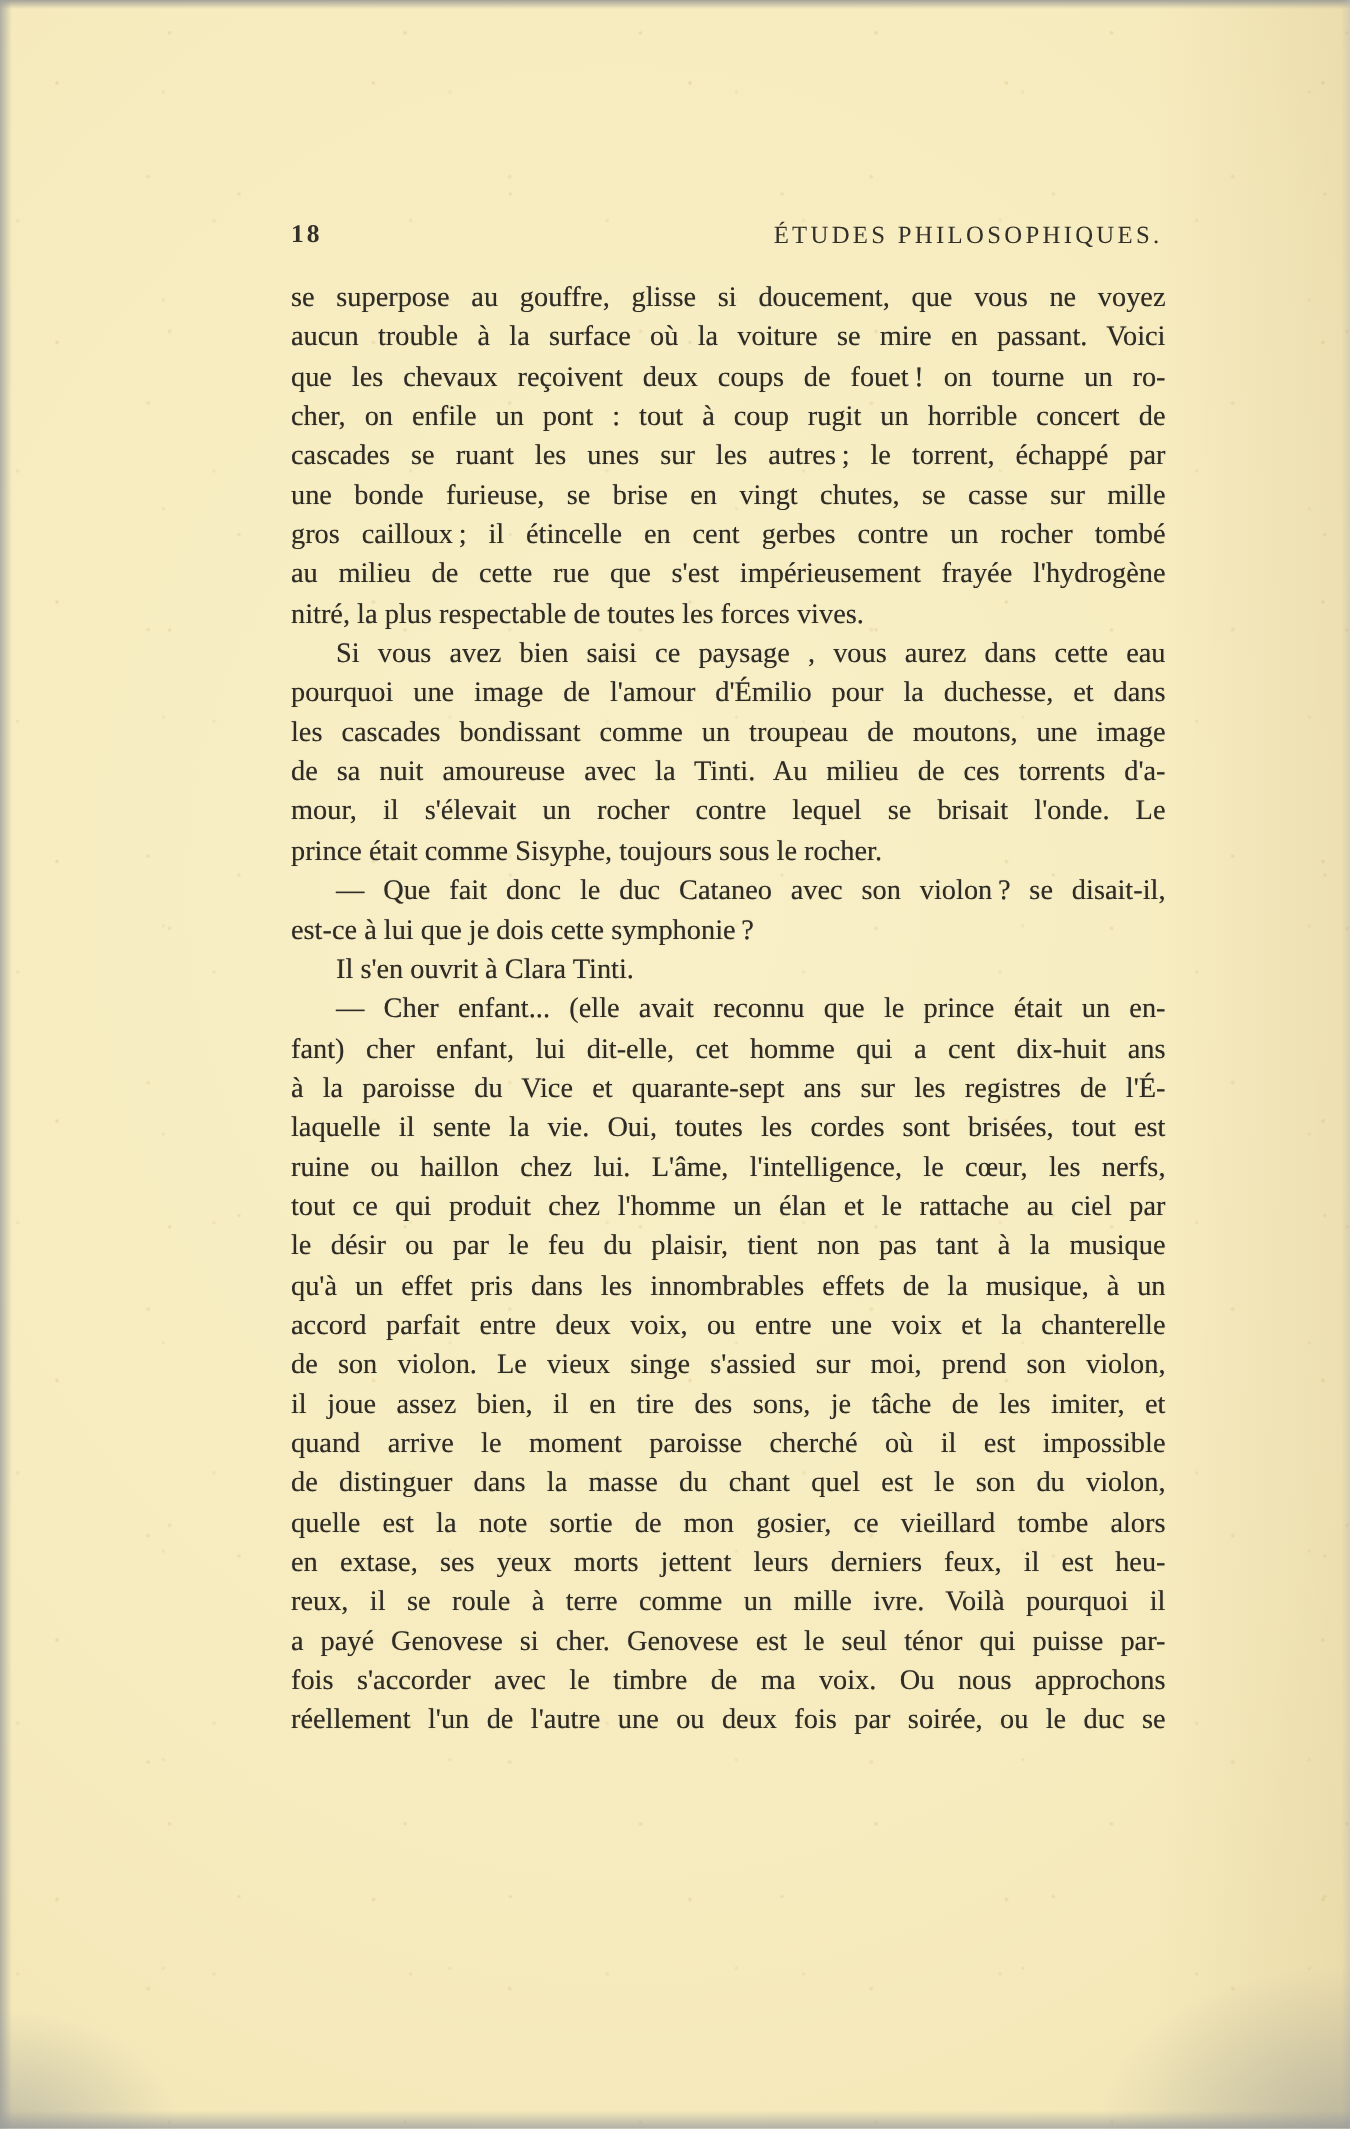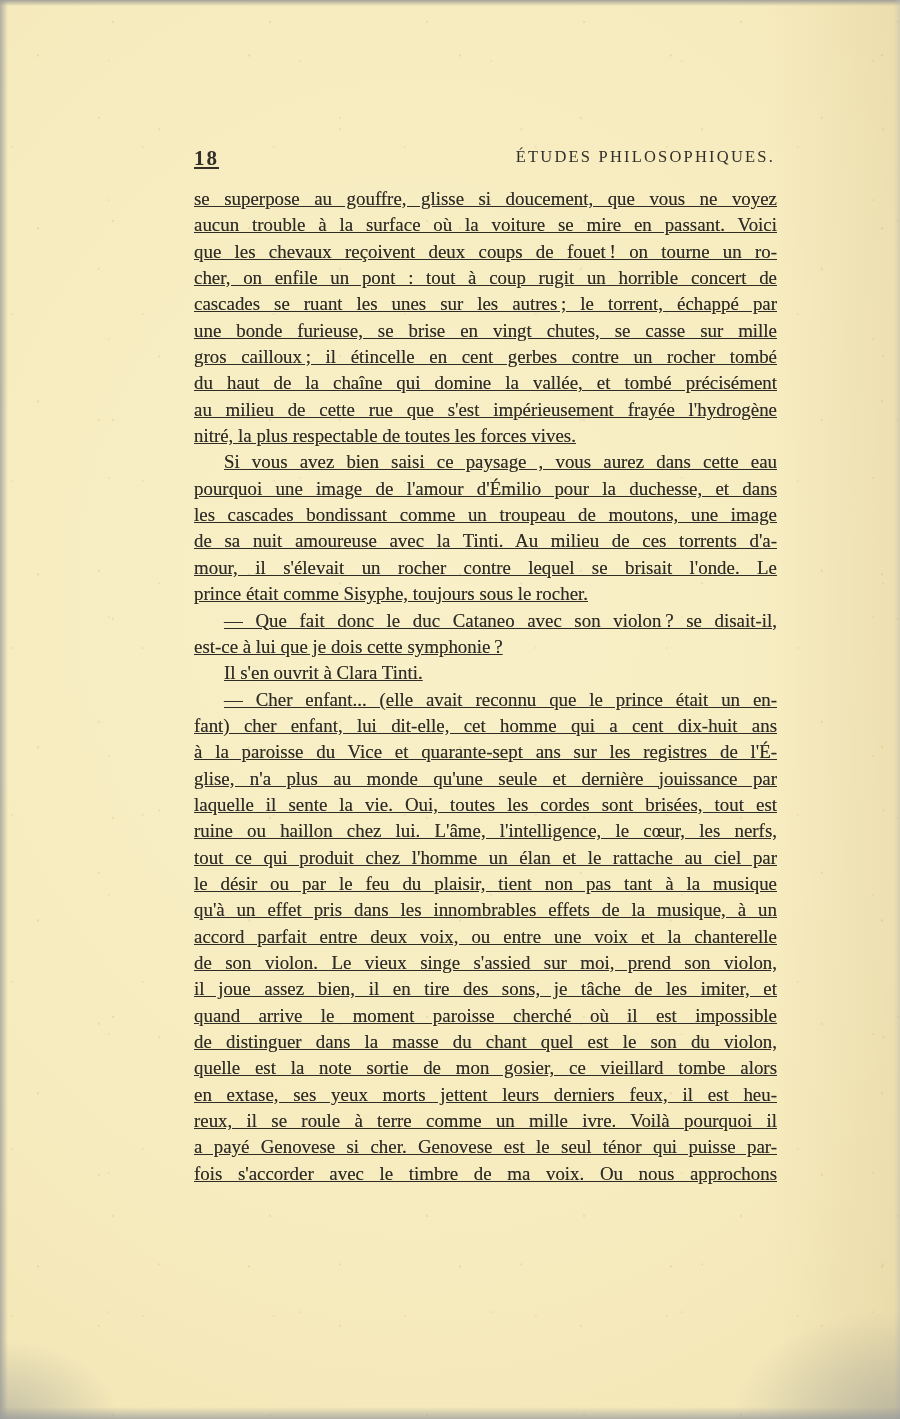--- a/index.html
+++ b/index.html
@@ -36,33 +36,32 @@
     background:linear-gradient(270deg, rgba(190,188,180,.45), rgba(190,188,180,0));}
   .corner-br{position:absolute;right:0;bottom:0;width:170px;height:110px;
     background:radial-gradient(ellipse at 100% 100%, rgba(150,152,150,.55) 0%, rgba(150,152,150,0) 70%);}
   .corner-bl{position:absolute;left:0;bottom:0;width:120px;height:80px;
     background:radial-gradient(ellipse at 0% 100%, rgba(150,152,150,.5) 0%, rgba(150,152,150,0) 70%);}
   .curve-right{position:absolute;right:0;top:0;bottom:0;width:130px;
     background:linear-gradient(270deg, rgba(190,165,110,.18), rgba(190,165,110,0));}
 
   .pageno{
     position:absolute;left:194px;top:146px;
-    font-size:21px;font-weight:bold;letter-spacing:2px;color:#33302a;text-decoration:underline;
+    font-size:17px;font-weight:bold;letter-spacing:2px;color:#33302a;
   }
   .running-header{
     position:absolute;left:175px;top:147px;width:600px;
     text-align:right;
     font-size:16.5px;font-weight:normal;letter-spacing:2.2px;
     color:#33302a;
   }
   .text-block{
     position:absolute;left:194px;top:186px;width:583px;
     font-size:18.9px;line-height:26.35px;color:#2f2c26;
     text-shadow:0 0 .45px rgba(47,44,38,.55);
-    text-decoration:underline;
   }
   .line{
     text-align:justify;
     text-align-last:justify;
     white-space:normal;
     height:26.35px;overflow:visible;
   }
   .line.indent{text-indent:30px;}
   .line.last{text-align-last:left;}
 </style>
@@ -77,51 +76,50 @@
   <div class="running-header">ÉTUDES PHILOSOPHIQUES.</div>
 
   <div class="text-block">
       <div class="line">se superpose au gouffre, glisse si doucement, que vous ne voyez</div>
       <div class="line">aucun trouble à la surface où la voiture se mire en passant. Voici</div>
       <div class="line">que les chevaux reçoivent deux coups de fouet ! on tourne un ro-</div>
       <div class="line">cher, on enfile un pont : tout à coup rugit un horrible concert de</div>
       <div class="line">cascades se ruant les unes sur les autres ; le torrent, échappé par</div>
       <div class="line">une bonde furieuse, se brise en vingt chutes, se casse sur mille</div>
       <div class="line">gros cailloux ; il étincelle en cent gerbes contre un rocher tombé</div>
-      <div class="line">du haut de la chaîne qui domine la vallée, et tombé précisément</div>
       <div class="line">au milieu de cette rue que s'est impérieusement frayée l'hydrogène</div>
       <div class="line last">nitré, la plus respectable de toutes les forces vives.</div>
       <div class="line indent">Si vous avez bien saisi ce paysage , vous aurez dans cette eau</div>
       <div class="line">pourquoi une image de l'amour d'Émilio pour la duchesse, et dans</div>
       <div class="line">les cascades bondissant comme un troupeau de moutons, une image</div>
       <div class="line">de sa nuit amoureuse avec la Tinti. Au milieu de ces torrents d'a-</div>
       <div class="line">mour, il s'élevait un rocher contre lequel se brisait l'onde. Le</div>
       <div class="line last">prince était comme Sisyphe, toujours sous le rocher.</div>
       <div class="line indent">— Que fait donc le duc Cataneo avec son violon ? se disait-il,</div>
       <div class="line last">est-ce à lui que je dois cette symphonie ?</div>
       <div class="line indent last">Il s'en ouvrit à Clara Tinti.</div>
       <div class="line indent">— Cher enfant... (elle avait reconnu que le prince était un en-</div>
       <div class="line">fant) cher enfant, lui dit-elle, cet homme qui a cent dix-huit ans</div>
       <div class="line">à la paroisse du Vice et quarante-sept ans sur les registres de l'É-</div>
-      <div class="line">glise, n'a plus au monde qu'une seule et dernière jouissance par</div>
       <div class="line">laquelle il sente la vie. Oui, toutes les cordes sont brisées, tout est</div>
       <div class="line">ruine ou haillon chez lui. L'âme, l'intelligence, le cœur, les nerfs,</div>
       <div class="line">tout ce qui produit chez l'homme un élan et le rattache au ciel par</div>
       <div class="line">le désir ou par le feu du plaisir, tient non pas tant à la musique</div>
       <div class="line">qu'à un effet pris dans les innombrables effets de la musique, à un</div>
       <div class="line">accord parfait entre deux voix, ou entre une voix et la chanterelle</div>
       <div class="line">de son violon. Le vieux singe s'assied sur moi, prend son violon,</div>
       <div class="line">il joue assez bien, il en tire des sons, je tâche de les imiter, et</div>
       <div class="line">quand arrive le moment paroisse cherché où il est impossible</div>
       <div class="line">de distinguer dans la masse du chant quel est le son du violon,</div>
       <div class="line">quelle est la note sortie de mon gosier, ce vieillard tombe alors</div>
       <div class="line">en extase, ses yeux morts jettent leurs derniers feux, il est heu-</div>
       <div class="line">reux, il se roule à terre comme un mille ivre. Voilà pourquoi il</div>
       <div class="line">a payé Genovese si cher. Genovese est le seul ténor qui puisse par-</div>
       <div class="line">fois s'accorder avec le timbre de ma voix. Ou nous approchons</div>
+      <div class="line">réellement l'un de l'autre une ou deux fois par soirée, ou le duc se</div>
     </div>
 
   <div class="edge-top"></div>
   <div class="edge-left"></div>
   <div class="edge-right"></div>
   <div class="edge-bottom"></div>
   <div class="corner-bl"></div>
   <div class="corner-br"></div>
 </div>
 

